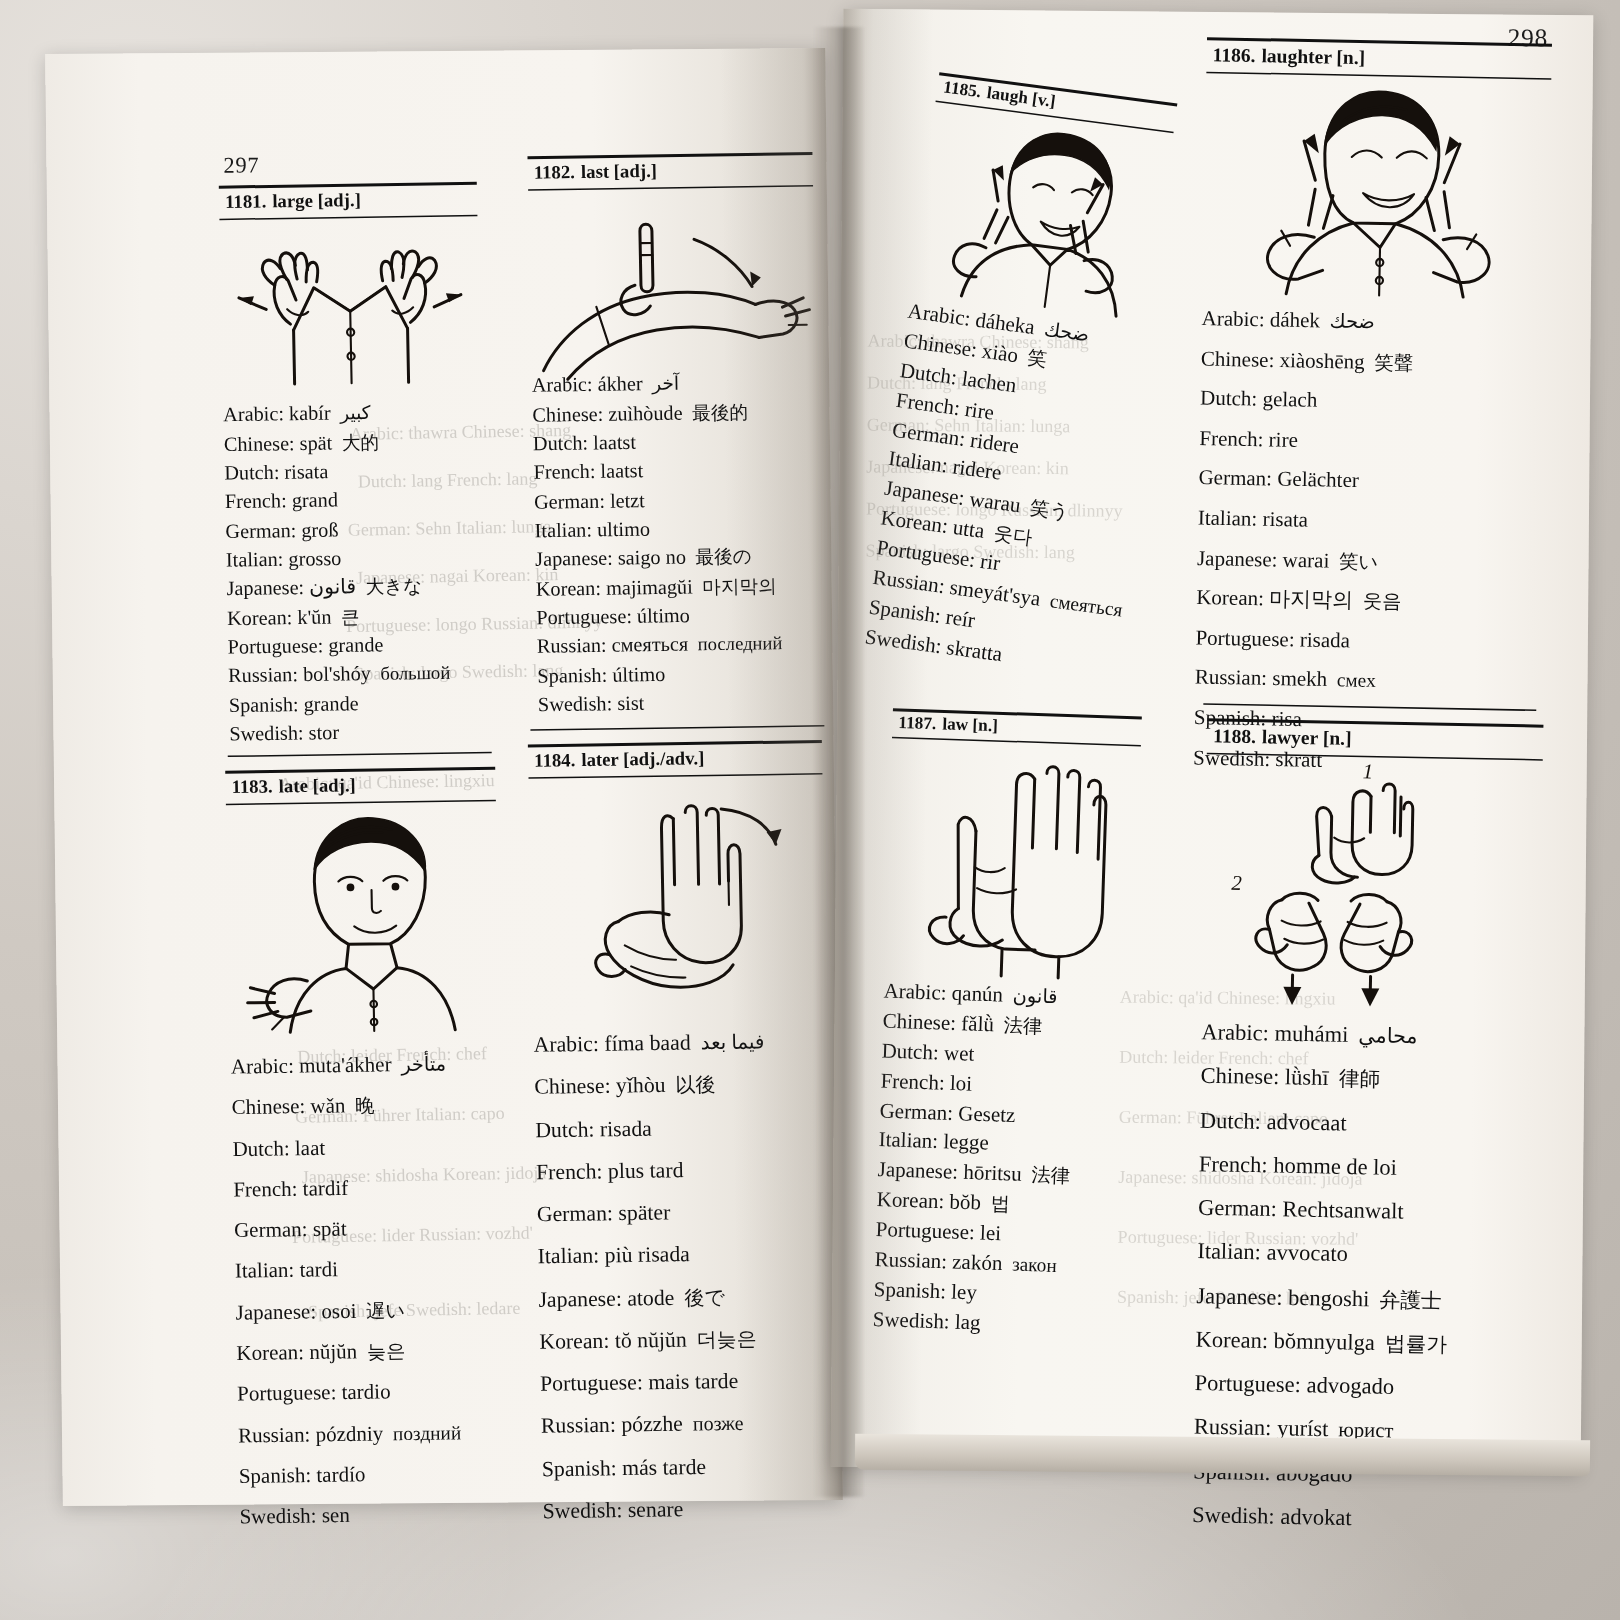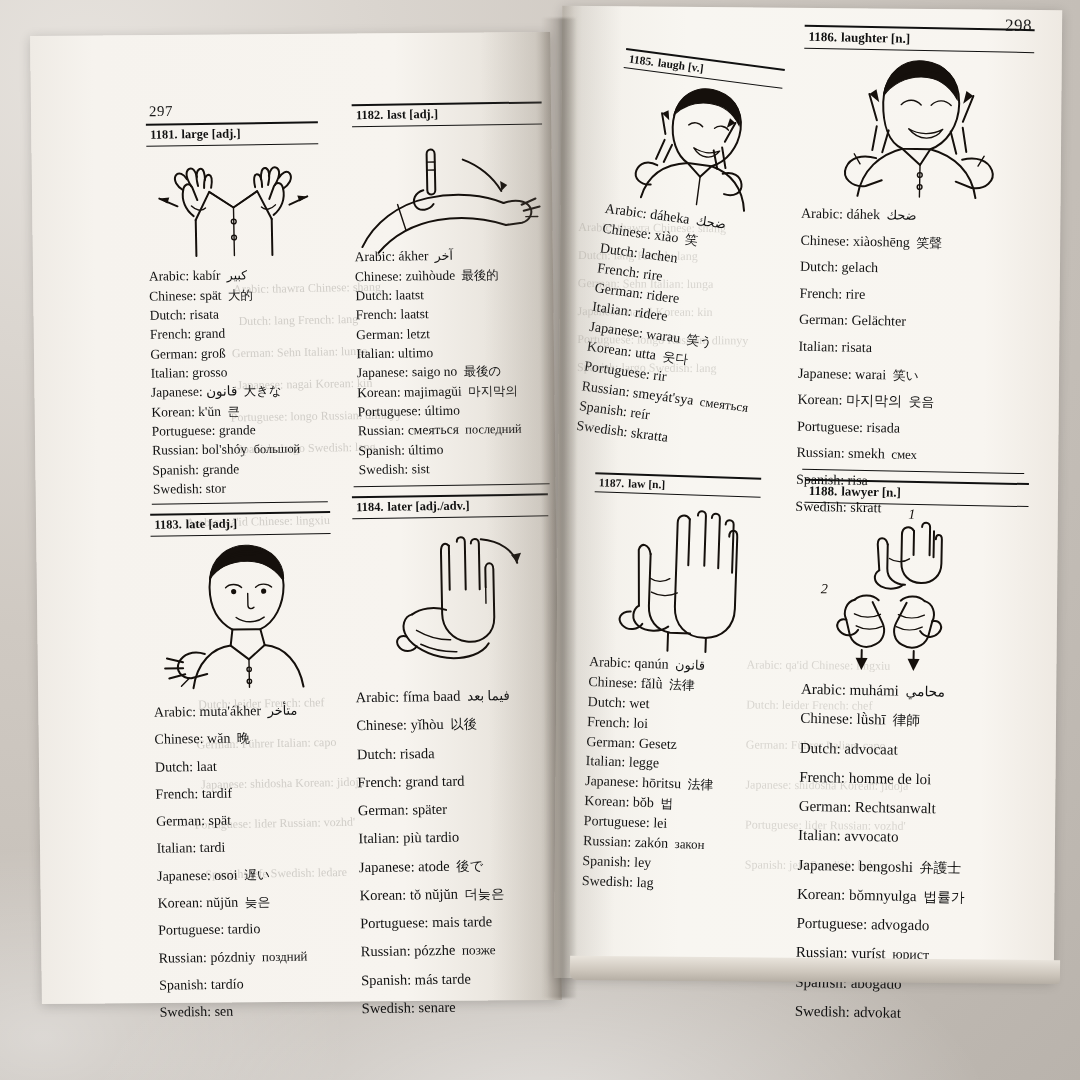--- a/index.html
+++ b/index.html
@@ -362,23 +362,23 @@
             <path class="ink" d="M52 118 C44 116 40 122 44 128 C48 134 58 134 62 128"></path>
 
             <path class="ink" d="M128 22 C148 24 160 34 164 46"></path>
             <path class="ink-fill" d="M164 46 l4 -10 l-10 2 z"></path>
           </svg>
         </div>
         <div class="langs" style="font-size:14.5px; line-height:1.95;">
           <div class="lang"><span class="lbl">Arabic:</span> <span class="val">fíma baad</span> <span class="scr">فيما بعد</span></div>
           <div class="lang"><span class="lbl">Chinese:</span> <span class="val">yǐhòu</span> <span class="scr">以後</span></div>
           <div class="lang"><span class="lbl">Dutch:</span> <span class="val">risada</span></div>
-          <div class="lang"><span class="lbl">French:</span> <span class="val">grand tard</span></div>
+          <div class="lang"><span class="lbl">French:</span> <span class="val">plus tard</span></div>
           <div class="lang"><span class="lbl">German:</span> <span class="val">später</span></div>
-          <div class="lang"><span class="lbl">Italian:</span> <span class="val">più tardio</span></div>
+          <div class="lang"><span class="lbl">Italian:</span> <span class="val">più risada</span></div>
           <div class="lang"><span class="lbl">Japanese:</span> <span class="val">atode</span> <span class="scr">後で</span></div>
           <div class="lang"><span class="lbl">Korean:</span> <span class="val">tŏ nŭjŭn</span> <span class="scr">더늦은</span></div>
           <div class="lang"><span class="lbl">Portuguese:</span> <span class="val">mais tarde</span></div>
           <div class="lang"><span class="lbl">Russian:</span> <span class="val">pózzhe</span> <span class="scr">позже</span></div>
           <div class="lang"><span class="lbl">Spanish:</span> <span class="val">más tarde</span></div>
           <div class="lang"><span class="lbl">Swedish:</span> <span class="val">senare</span></div>
         </div>
       </div>
 
       <div class="curve-l"></div>

